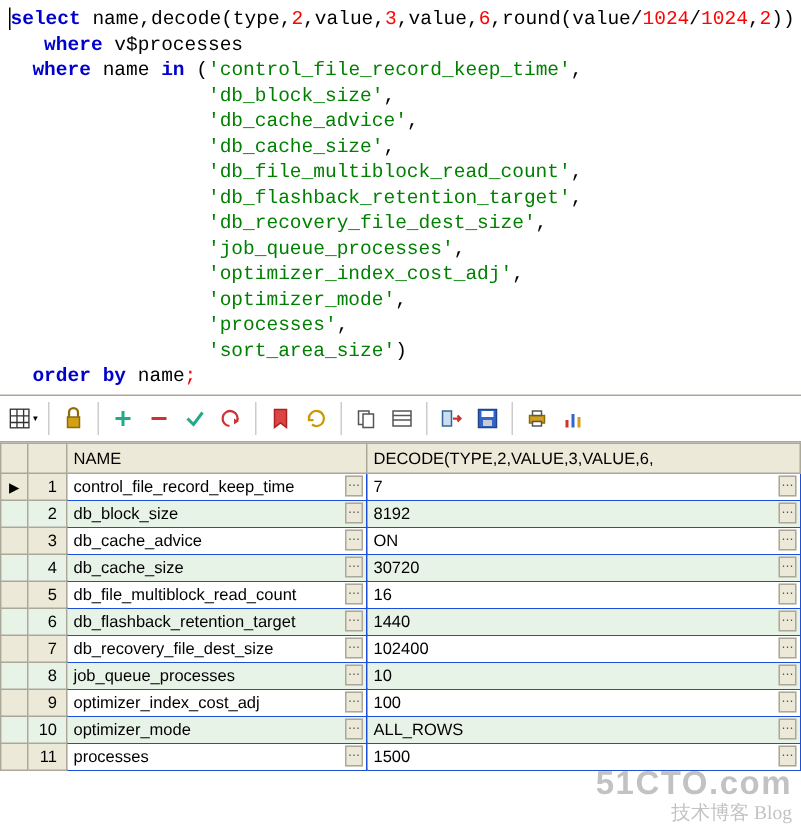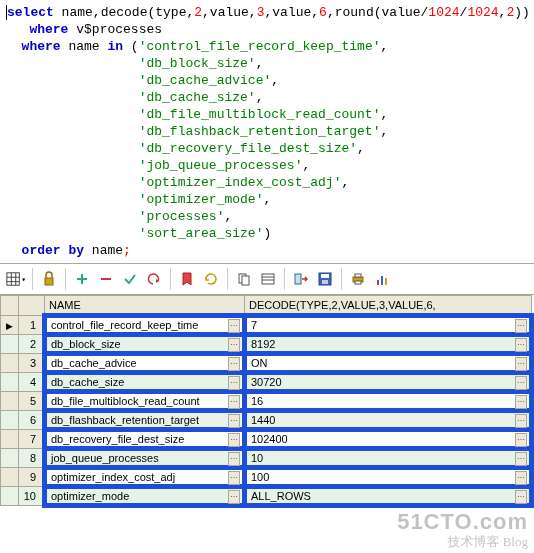--- a/index.html
+++ b/index.html
@@ -67,21 +67,21 @@
     width: 18px;
     text-align: center;
     background: #ece9d8;
   }
   .grid th.numhdr {
     width: 26px;
     text-align: right;
     padding-right: 6px;
   }
   .grid td {
-    border: 5px solid #1d4ed8;
+    border: 1px solid #1d4ed8;
     padding: 1px 4px;
     height: 18px;
     background: #fff;
   }
   .grid tr.alt td { background: #e8f3e8; }
   .grid td.rowhdr {
     background: #ece9d8;
     border: 1px solid #aca899;
     width: 18px;
     text-align: center;
@@ -316,17 +316,23 @@
         <td class="numcell">9</td>
         <td class="valcell">optimizer_index_cost_adj<span class="ellips">⋯</span></td>
         <td class="valcell">100<span class="ellips">⋯</span></td>
       </tr>
       <tr class="alt">
         <td class="rowhdr"></td>
         <td class="numcell">10</td>
         <td class="valcell">optimizer_mode<span class="ellips">⋯</span></td>
         <td class="valcell">ALL_ROWS<span class="ellips">⋯</span></td>
       </tr>
+      <tr>
+        <td class="rowhdr"></td>
+        <td class="numcell">11</td>
+        <td class="valcell">processes<span class="ellips">⋯</span></td>
+        <td class="valcell">1500<span class="ellips">⋯</span></td>
+      </tr>
     </tbody>
 </table>
 
 <div class="watermark">51CTO.com</div>
 <div class="watermark2">技术博客  Blog</div>
 
 </body></html>

